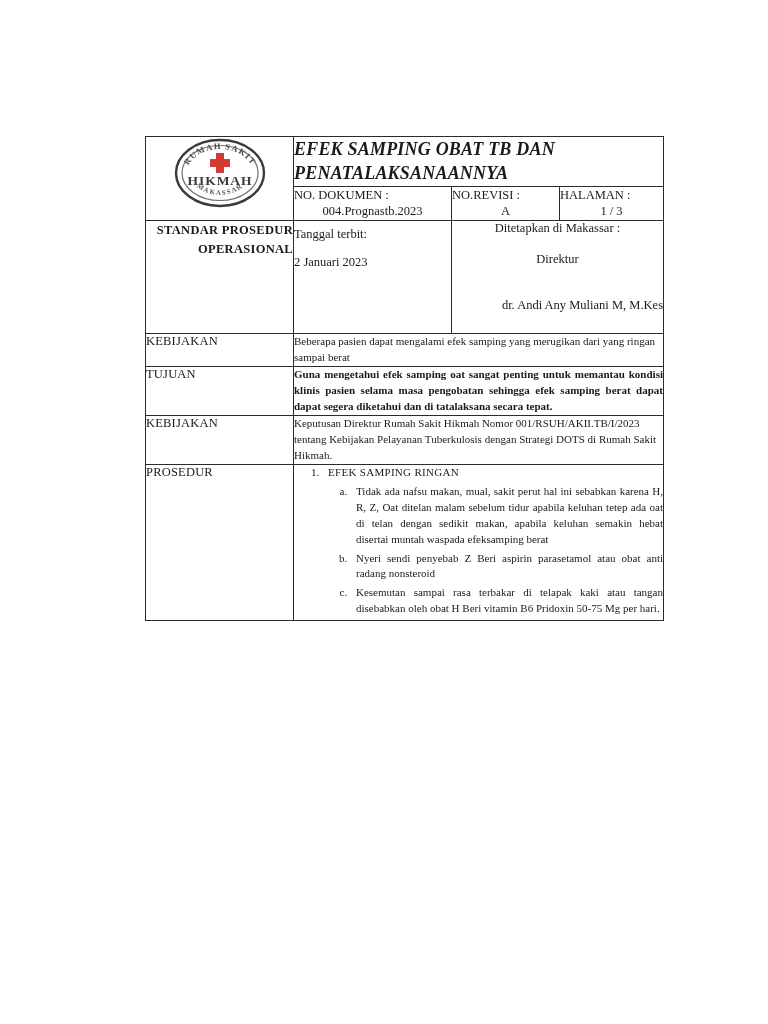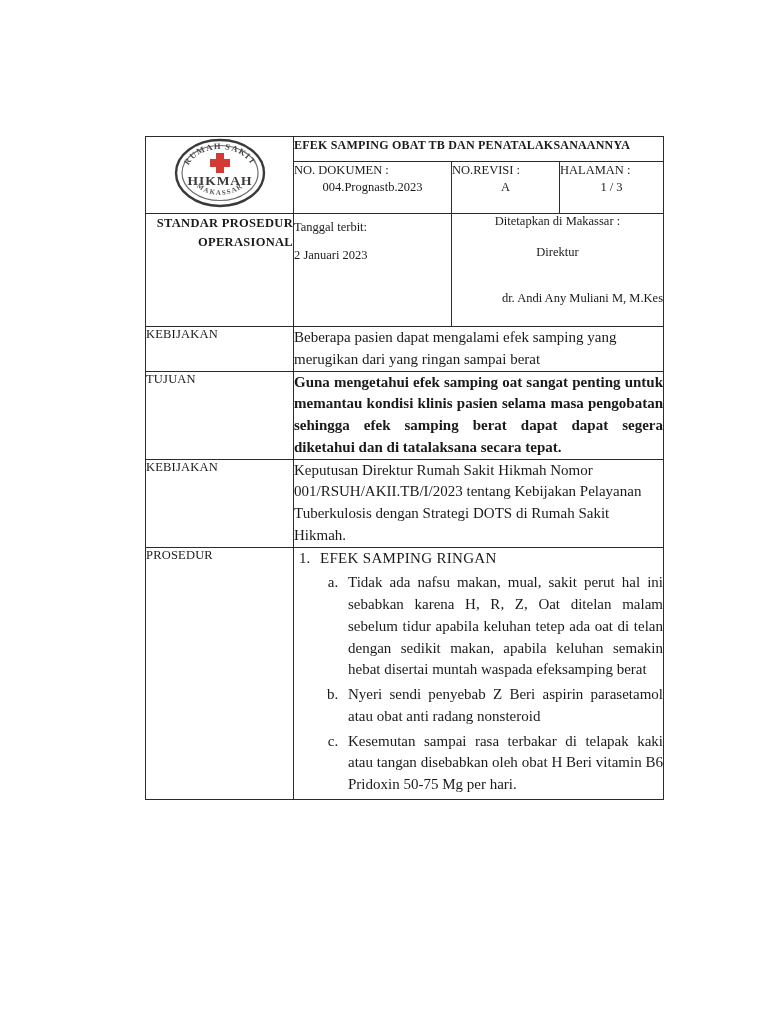--- a/index.html
+++ b/index.html
@@ -43,23 +43,24 @@
   }
   .logo-wrap {
     display: inline-block;
     width: 96px;
     height: 72px;
     position: relative;
   }
   .title-cell {
     padding: 8px 10px 8px 12px;
     font-weight: bold;
-    font-size: 12px;
+    font-size: 18px;
     line-height: 1.35;
     letter-spacing: .2px;
+    font-style: italic;
   }
   .meta-cell {
     padding: 7px 8px 7px 10px;
     font-size: 12.5px;
     line-height: 1.35;
   }
   .meta-cell .line2 { display: block; text-align: center; }
   .center { text-align: center; }
 
   .spo-cell {
@@ -95,33 +96,33 @@
 
   
   .label-cell {
     width: 148px;
     padding: 8px 6px 8px 10px;
     font-size: 12.5px;
     letter-spacing: .2px;
   }
   .content-cell {
     padding: 7px 10px 8px 10px;
-    font-size: 15px;
+    font-size: 11px;
     line-height: 1.45;
   }
   .justify { text-align: justify; font-weight: bold; }
 
   
   ol.proc {
     margin: 0;
     padding-left: 20px;
     list-style: decimal;
   }
   ol.proc > li {
-    margin: 0 0 3px 0;
+    margin: 0 0 3px 8px;
     padding-left: 6px;
   }
   ol.proc > li > .hd {
     letter-spacing: .3px;
   }
   ol.sub {
     margin: 3px 0 0 0;
     padding-left: 22px;
     list-style: lower-alpha;
   }

